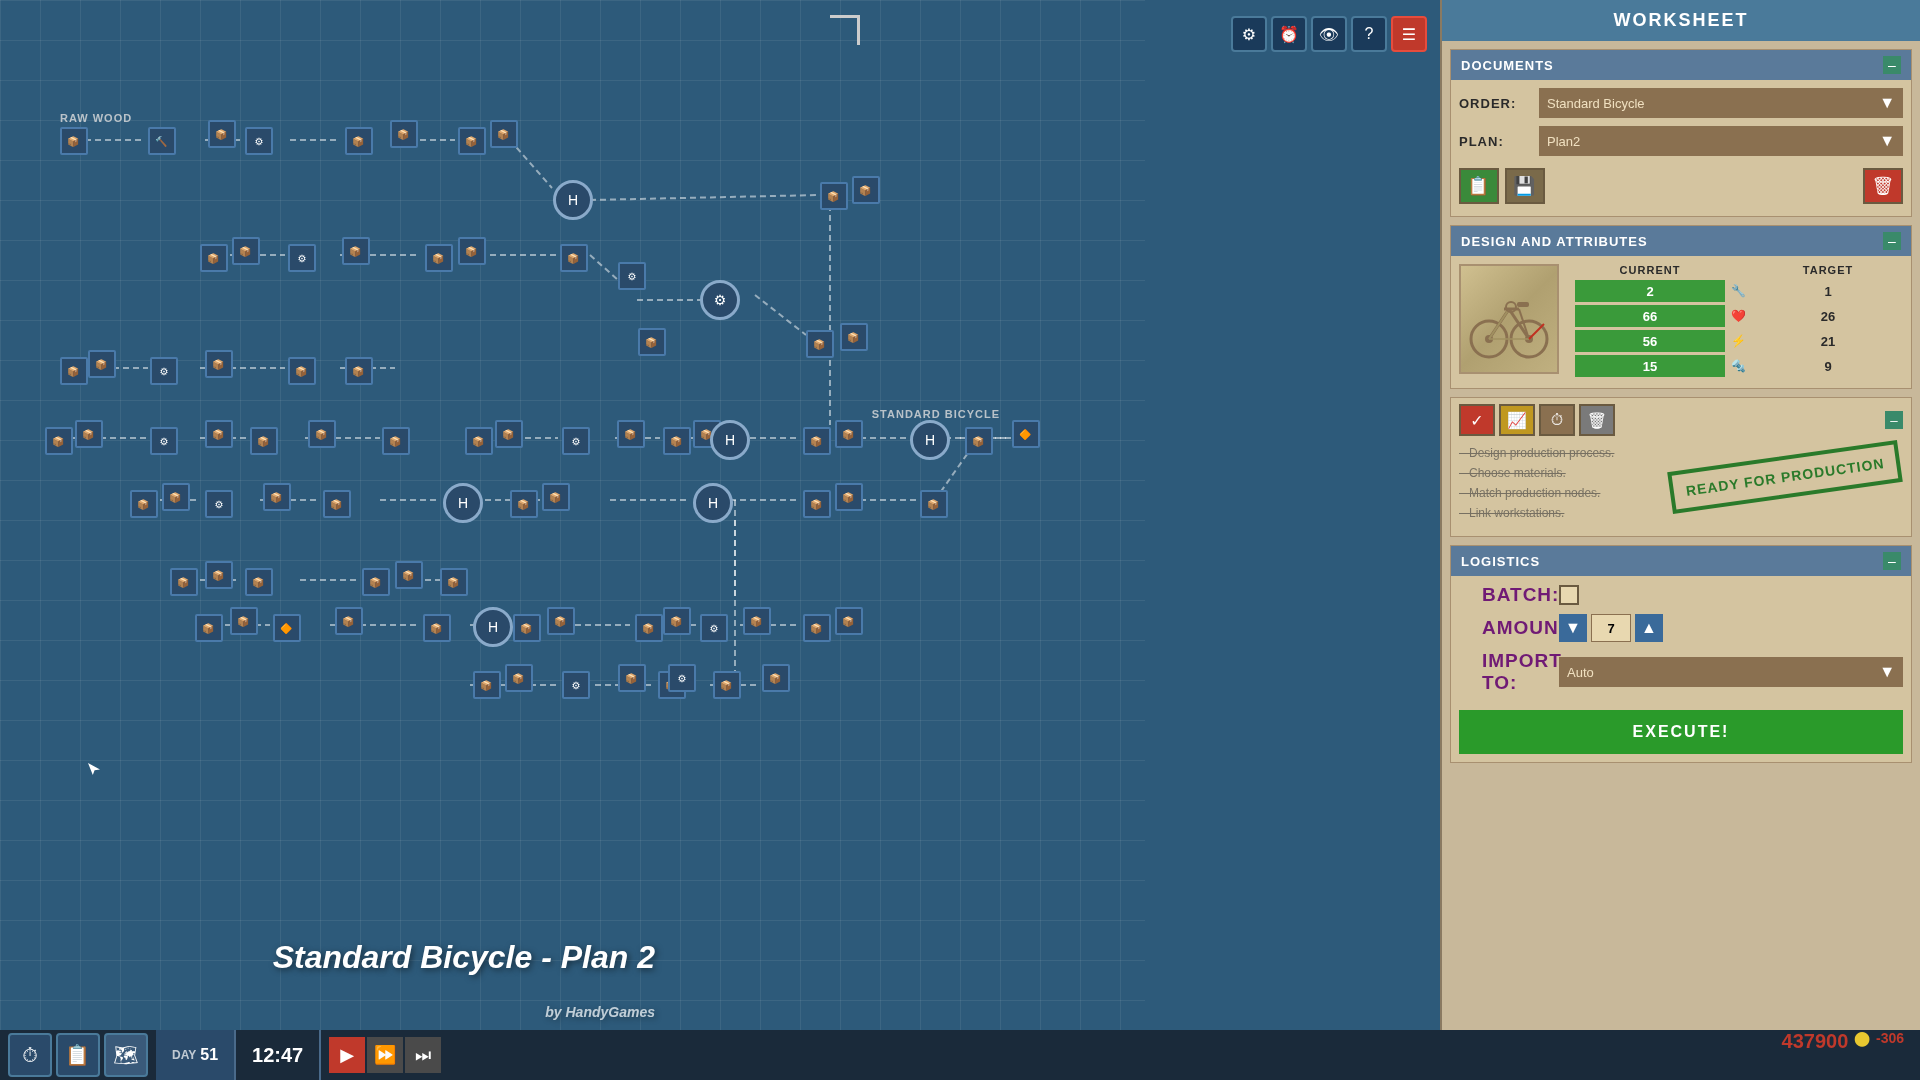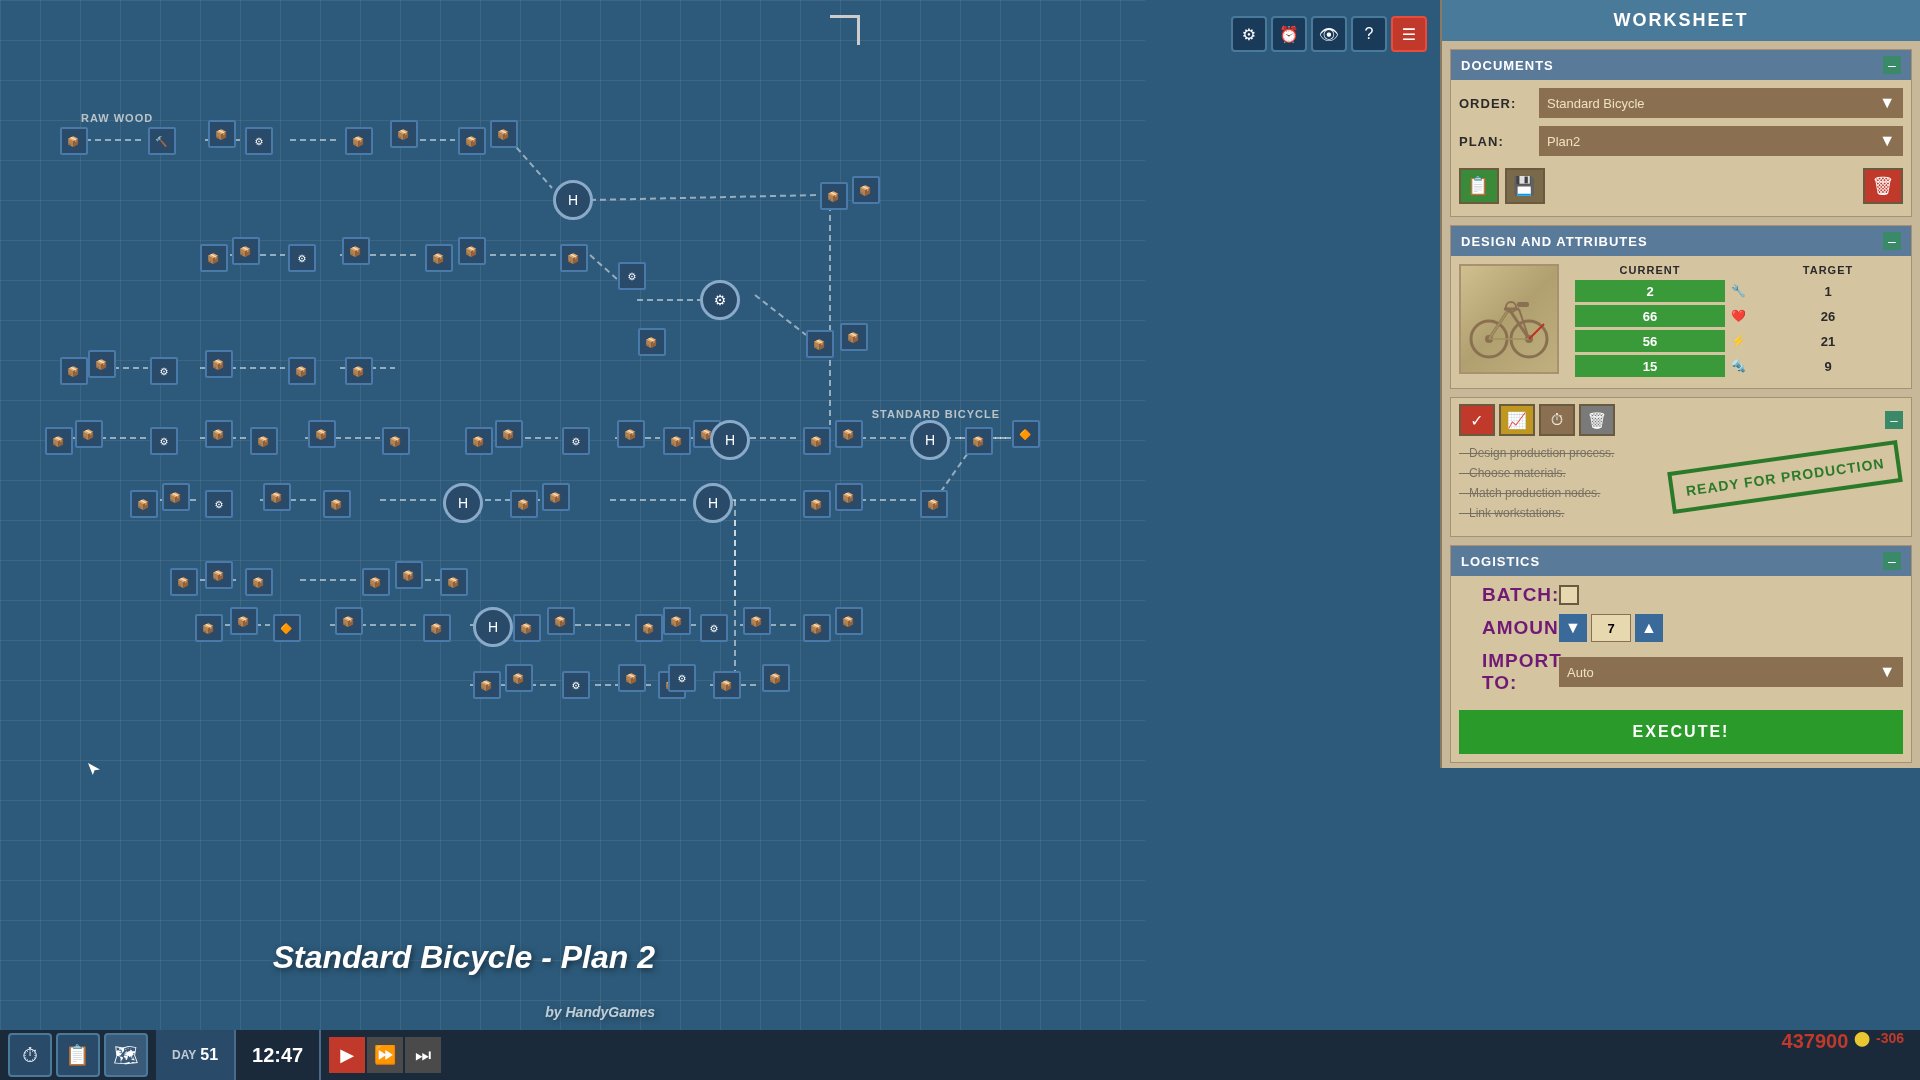--- a/index.html
+++ b/index.html
@@ -35,21 +35,21 @@
       height: 30px;
       border-top: 3px solid #ccc;
       border-right: 3px solid #ccc;
     }
 
     
     #right-panel {
       position: absolute;
       right: 0; top: 0;
       width: 480px;
-      height: 768px;
+      height: 1080px;
       background: #c8b89a;
       border-left: 2px solid #8a7a62;
       overflow-y: auto;
     }
 
     
     #top-toolbar {
       position: absolute;
       top: 0; right: 480px;
       display: flex;
@@ -636,21 +636,21 @@
     <line x1="470" y1="685" x2="560" y2="685" stroke="rgba(255,255,255,0.5)" stroke-width="2" stroke-dasharray="6,4"></line>
     <line x1="595" y1="685" x2="655" y2="685" stroke="rgba(255,255,255,0.5)" stroke-width="2" stroke-dasharray="6,4"></line>
     <line x1="710" y1="685" x2="760" y2="685" stroke="rgba(255,255,255,0.5)" stroke-width="2" stroke-dasharray="6,4"></line>
 
     <line x1="935" y1="500" x2="970" y2="450" stroke="rgba(255,255,255,0.5)" stroke-width="2" stroke-dasharray="6,4"></line>
     <line x1="935" y1="438" x2="1040" y2="438" stroke="rgba(255,255,255,0.5)" stroke-width="2" stroke-dasharray="6,4"></line>
   </svg>
 
   <div class="canvas-label" style="right: 145px; top: 408px;">STANDARD BICYCLE</div>
 
-  <div class="canvas-label" style="left: 60px; top: 112px; margin-left: 21px;">RAW WOOD</div>
+  <div class="canvas-label" style="left: 60px; top: 112px;">RAW WOOD</div>
 
   <div class="node" style="left:60px; top:127px;">📦</div>
   <div class="node" style="left:148px; top:127px;">🔨</div>
   <div class="node" style="left:208px; top:120px;">📦</div>
   <div class="node" style="left:245px; top:127px;">⚙</div>
   <div class="node" style="left:345px; top:127px;">📦</div>
   <div class="node" style="left:390px; top:120px;">📦</div>
   <div class="node" style="left:458px; top:127px;">📦</div>
   <div class="node" style="left:490px; top:120px;">📦</div>
   <div class="node-hub" style="left:553px; top:180px;">H</div>

